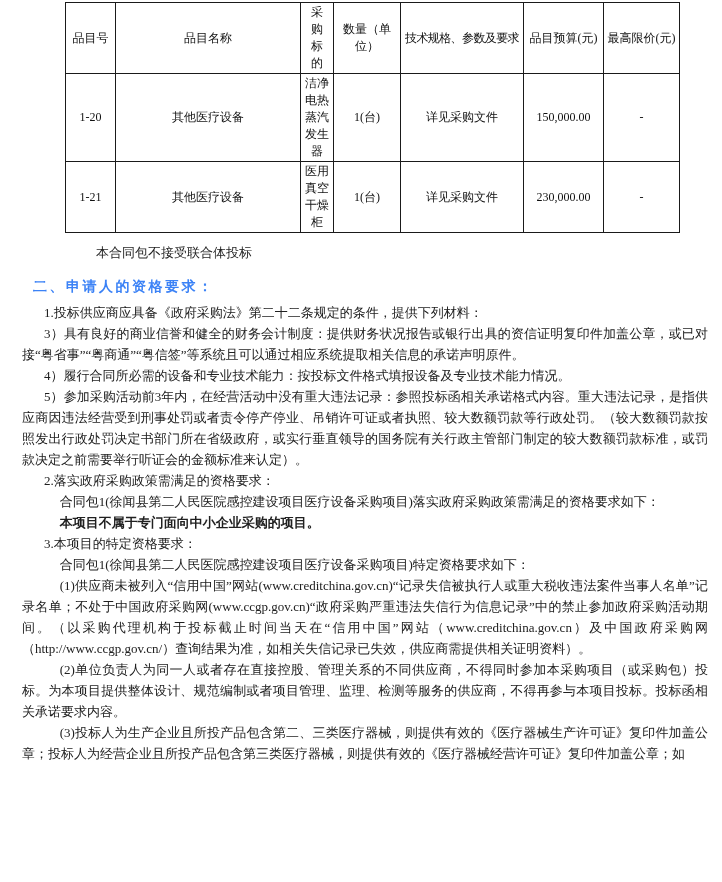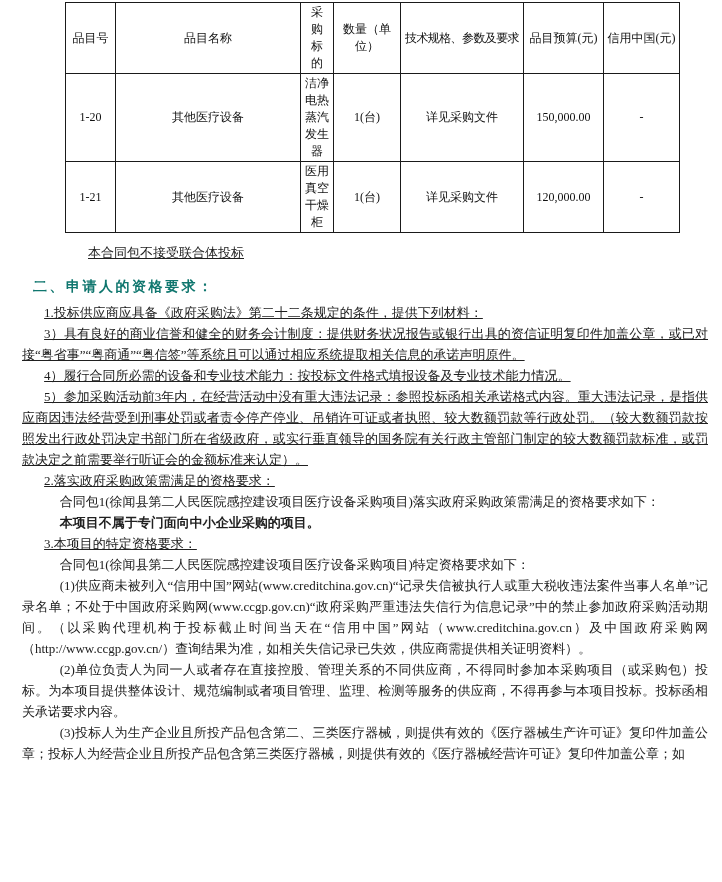--- a/index.html
+++ b/index.html
@@ -27,32 +27,32 @@
   tr.r1{height:82px;}
   tr.r2{height:66px;}
   .vtext{white-space:pre-line;line-height:16px;}
   .wrap2{line-height:16px;padding:2px 1px;}
   .spec-hdr{white-space:nowrap;letter-spacing:-0.6px;border-radius:18px;}
   .num{text-align:right;padding-right:6px;}
   .dash{text-align:right;padding-right:9px;}
 
   
   .notes{margin:9px 0 0 66px;font-size:13px;line-height:22px;}
-  .notes p{margin:0;text-decoration:underline;}
+  .notes p{margin:8px;}
 
   
   .sec-heading{
     font-size:14px;font-weight:bold;letter-spacing:2.5px;
-    margin:13px 0 5px 11px;line-height:20px;color:#0f766e;
+    margin:13px 0 5px 11px;line-height:20px;color:#3b82f6;
   }
   p.body{
     margin:0;font-size:13px;line-height:21px;
     text-align:justify;color:#202020;
   }
-  .l1{text-indent:1.7em;text-decoration:underline;}
+  .l1{text-indent:1.7em;}
   .l2{text-indent:2.9em;}
   .b{font-weight:bold;}
 </style>
 </head>
 <body>
 
 <div class="page">
 
   <table class="items">
     <colgroup>
@@ -68,40 +68,40 @@
       <tr class="hdr">
         <th>品目号</th>
         <th>品目名称</th>
         <th class="vtext">采
 购
 标
 的</th>
         <th>数量（单位）</th>
         <th class="spec-hdr">技术规格、参数及要求</th>
         <th>品目预算(元)</th>
-        <th>信用中国(元)</th>
+        <th>最高限价(元)</th>
       </tr>
     </thead>
     <tbody>
       <tr class="r1">
         <td>1-20</td>
         <td>其他医疗设备</td>
         <td class="wrap2">洁净电热蒸汽发生器</td>
         <td>1(台)</td>
         <td>详见采购文件</td>
         <td class="num">150,000.00</td>
         <td class="dash">-</td>
       </tr>
       <tr class="r2">
         <td>1-21</td>
         <td>其他医疗设备</td>
         <td class="wrap2">医用真空干燥柜</td>
         <td>1(台)</td>
         <td>详见采购文件</td>
-        <td class="num">120,000.00</td>
+        <td class="num">230,000.00</td>
         <td class="dash">-</td>
       </tr>
     </tbody>
   </table>
 
   <div class="notes">
     <p>本合同包不接受联合体投标</p>
   </div>
 
   <h2 class="sec-heading">二、申请人的资格要求：</h2>

